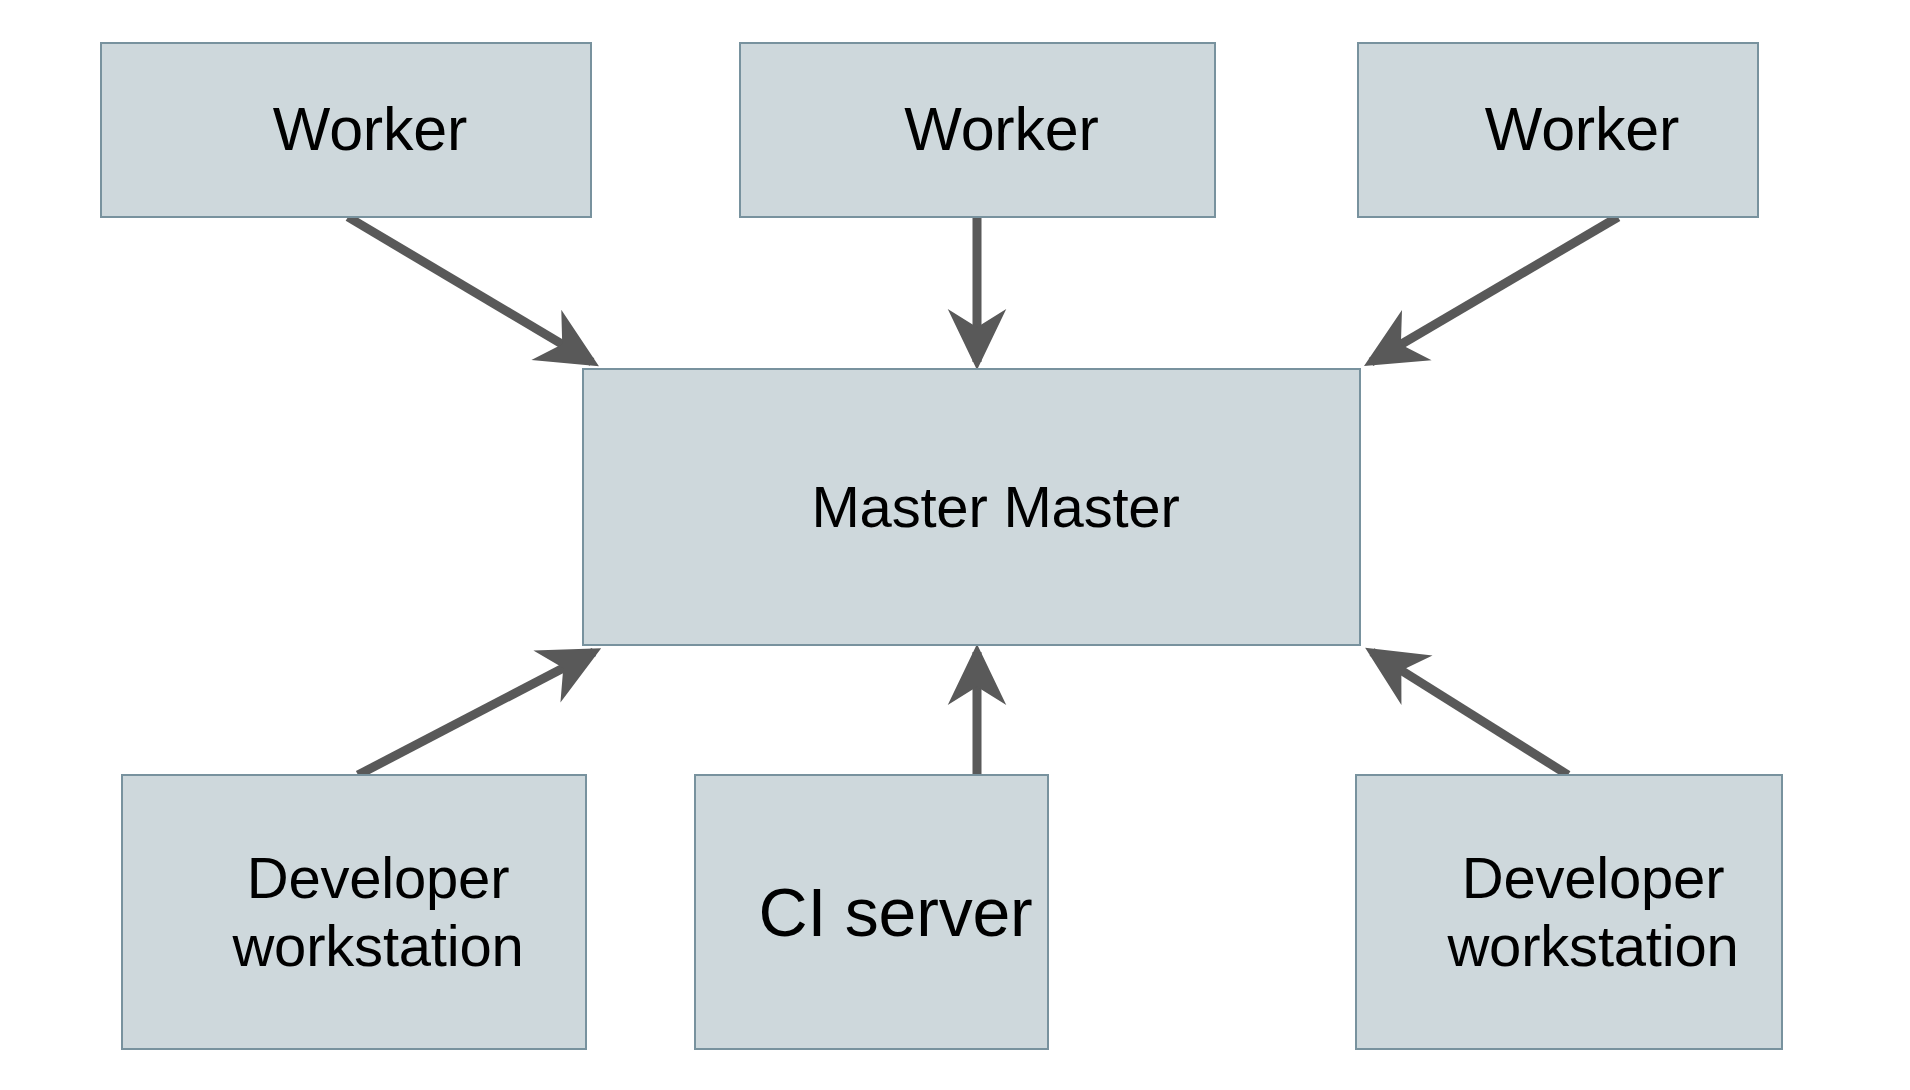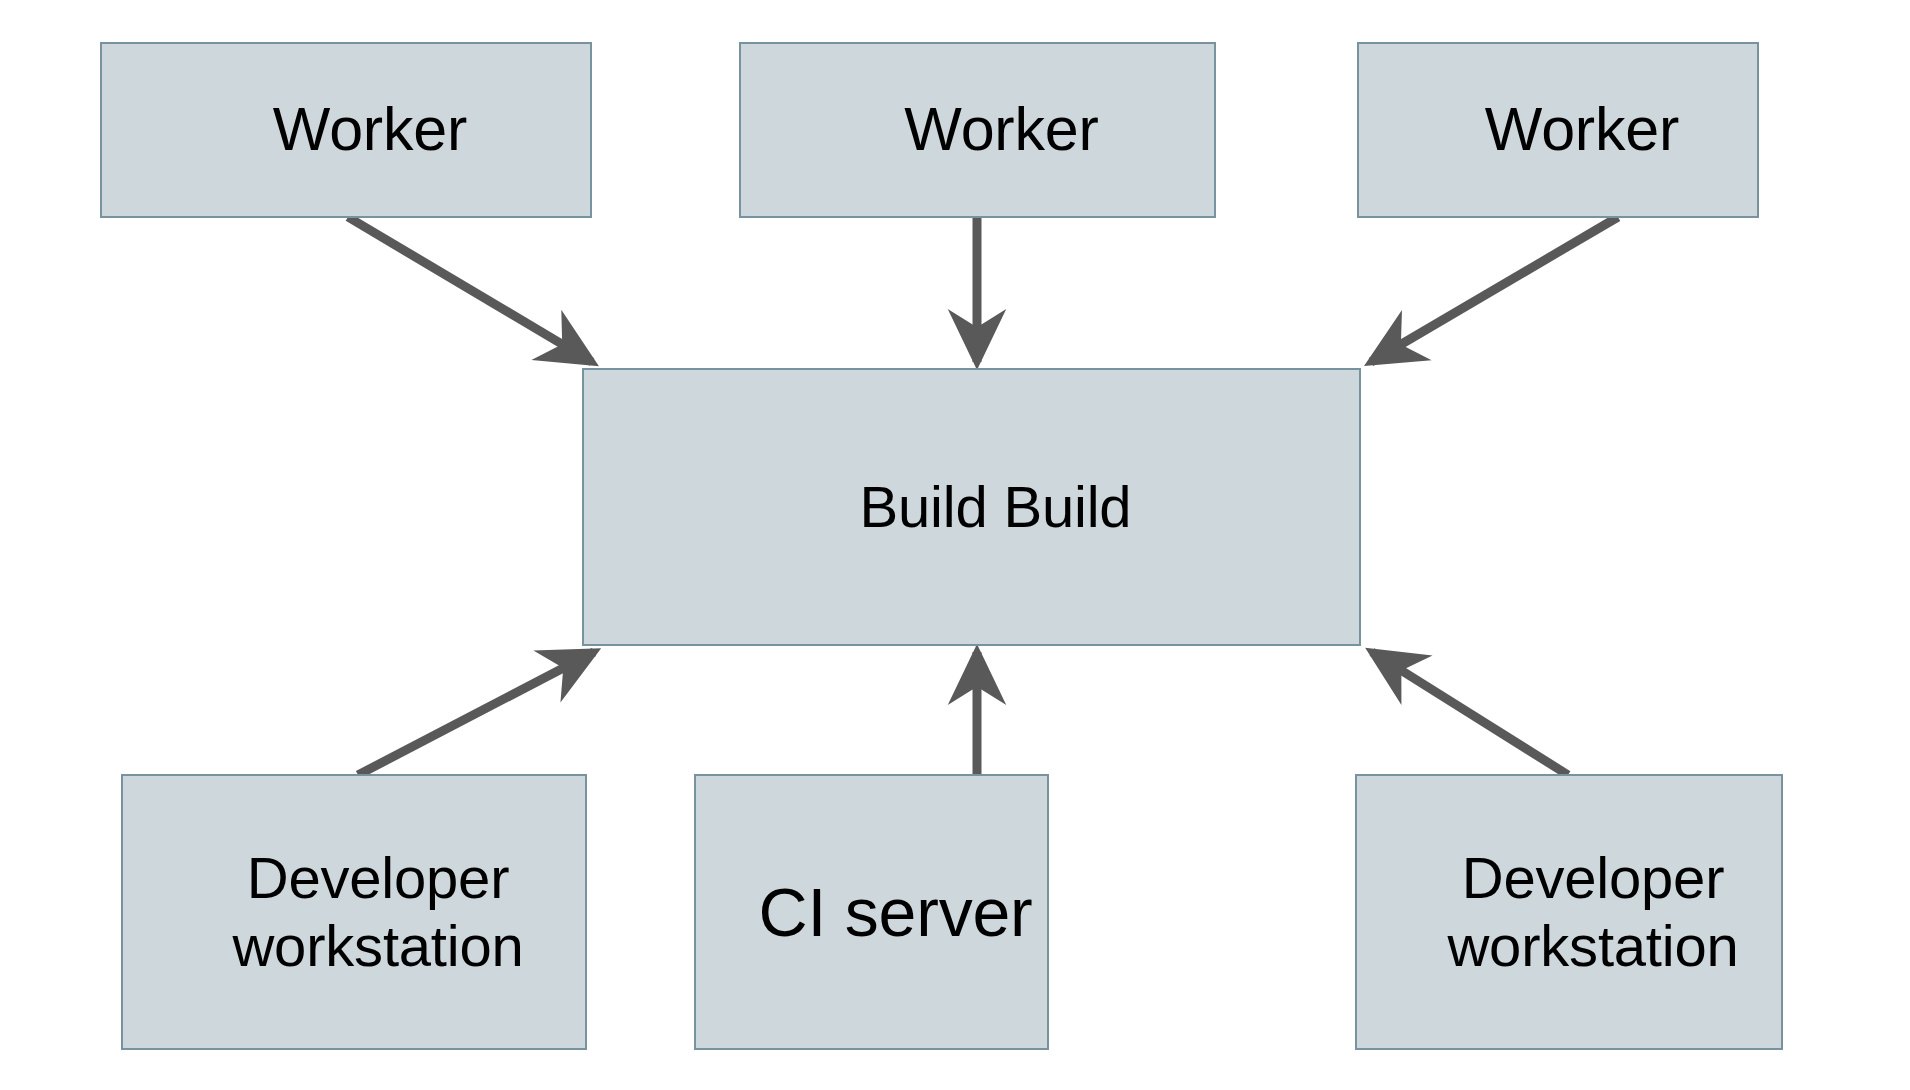--- a/index.html
+++ b/index.html
@@ -84,21 +84,21 @@
 
   <div class="node" id="node-worker-2">
     <span class="node-label">Worker</span>
   </div>
 
   <div class="node" id="node-worker-3">
     <span class="node-label">Worker</span>
   </div>
 
   <div class="node" id="node-build-master">
-    <span class="node-label">Build Build</span>
+    <span class="node-label">Master Master</span>
   </div>
 
   <div class="node" id="node-dev-ws-1">
     <span class="node-label">Developer
 workstation</span>
   </div>
 
   <div class="node" id="node-ci-server">
     <span class="node-label">CI server</span>
   </div>

